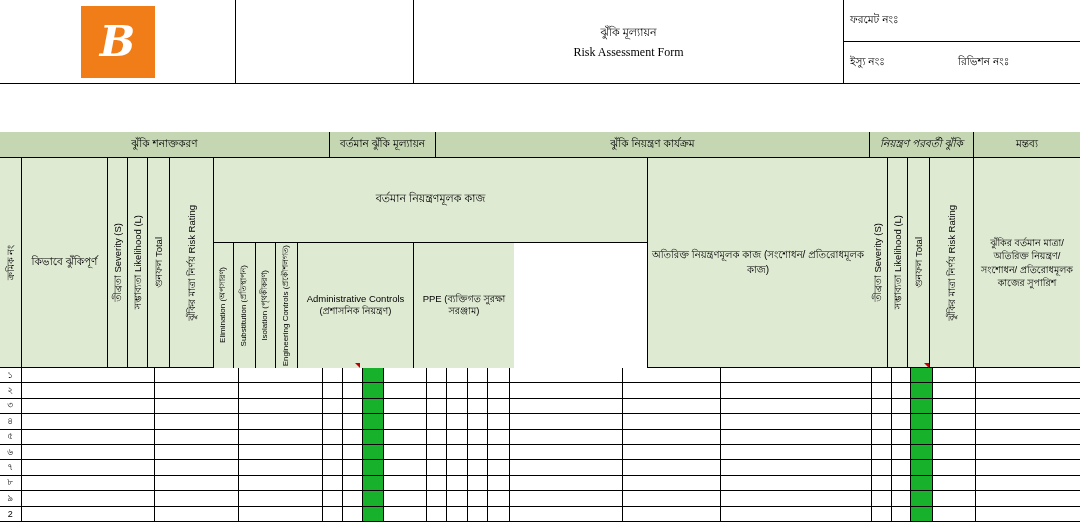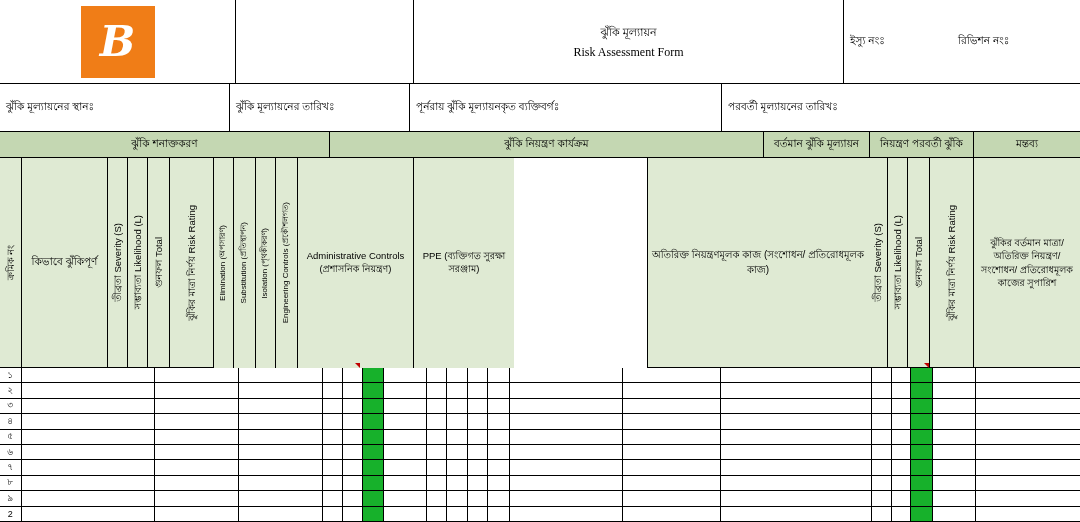--- a/index.html
+++ b/index.html
@@ -106,21 +106,21 @@
     background: #c4d7b2;
     border-right: 1px solid #000;
     border-bottom: 1px solid #000;
     display: flex; align-items: center; justify-content: center;
     font-size: 10.5px;
     text-align: center;
   }
   .g1 { width: 330px; }
   .g2 { width: 106px; }
   .g3 { width: 434px; }
-  .g4 { width: 104px; }
+  .g4 { width: 104px; font-style: italic; }
   .g5 { width: 106px; border-right: none; }
 
   
   .colhdr-row {
     position: absolute; left: 0; top: 158px;
     width: 1080px; height: 210px;
     display: flex;
   }
   .ch {
     background: #dfead3;
@@ -234,37 +234,35 @@
         <span class="logo-glyph">B</span>
       </div>
     </div>
     <div class="hdr-blank"></div>
     <div class="hdr-title">
       <div class="title-sub1">ঝুঁকি মূল্যায়ন</div>
       <div class="title-sub2">Risk Assessment Form</div>
     </div>
     <div class="hdr-meta">
       <div class="meta-line">
+        <span class="meta-a">ফরমেট নংঃ</span>
+        <span class="meta-b"></span>
+      </div>
+      <div class="meta-line">
         <span class="meta-a">ইস্যু নংঃ</span>
         <span class="meta-b">রিভিশন নংঃ</span>
       </div>
     </div>
   </div>
 
-  <div class="info-row">
-    <div class="info-cell info-1">ঝুঁকি মূল্যায়নের স্থানঃ</div>
-    <div class="info-cell info-2">ঝুঁকি মূল্যায়নের তারিখঃ</div>
-    <div class="info-cell info-3">পূর্নরায় ঝুঁকি মূল্যায়নকৃত ব্যক্তিবর্গঃ</div>
-    <div class="info-cell info-4">পরবর্তী মূল্যায়নের তারিখঃ</div>
-  </div>
 
   <div class="group-row">
     <div class="group-cell g1">ঝুঁকি শনাক্তকরণ</div>
+    <div class="group-cell g2">বর্তমান ঝুঁকি মূল্যায়ন</div>
     <div class="group-cell g3">ঝুঁকি নিয়ন্ত্রণ কার্যক্রম</div>
-    <div class="group-cell g2">বর্তমান ঝুঁকি মূল্যায়ন</div>
     <div class="group-cell g4">নিয়ন্ত্রণ পরবর্তী ঝুঁকি</div>
     <div class="group-cell g5">মন্তব্য</div>
   </div>
 
   <div class="colhdr-row">
     <div class="ch c-sl">
       <span class="vert">ক্রমিক নং</span>
     </div>
     <div class="ch c-how">কিভাবে ঝুঁকিপূর্ণ</div>
 
@@ -275,20 +273,21 @@
       <span class="vert">সম্ভাব্যতা Likelihood (L)</span>
     </div>
     <div class="ch c-tot">
       <span class="vert">গুনফল Total</span>
     </div>
     <div class="ch c-rr">
       <span class="vert">ঝুঁকির মাত্রা নির্ণয় Risk Rating</span>
     </div>
 
     <div class="cc-block">
+      <div class="cc-title">বর্তমান নিয়ন্ত্রণমূলক কাজ</div>
       <div class="cc-sub">
         <div class="cc-cell cc-eli">
           <span class="vert vert-sm">Elimination (অপসারণ)</span>
         </div>
         <div class="cc-cell cc-sub2">
           <span class="vert vert-sm">Substitution (প্রতিস্থাপন)</span>
         </div>
         <div class="cc-cell cc-iso">
           <span class="vert vert-sm">Isolation (পৃথকীকরণ)</span>
         </div>

